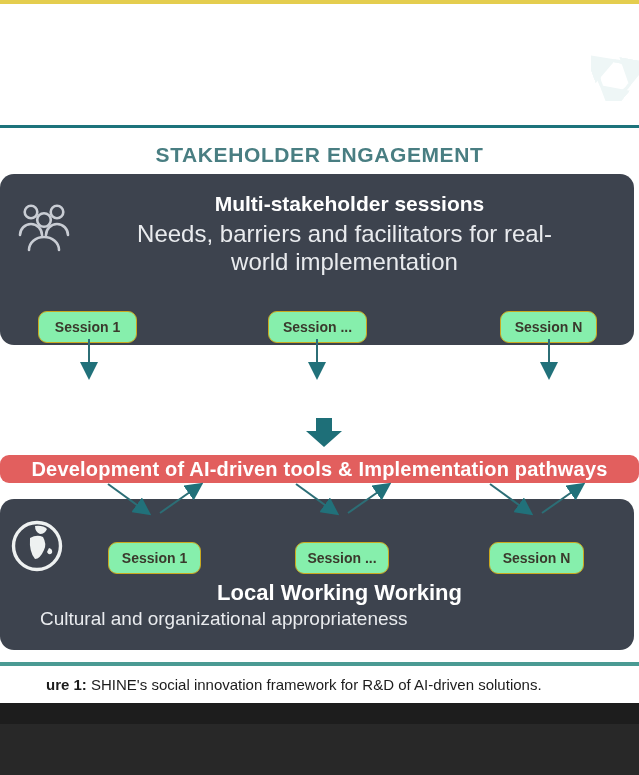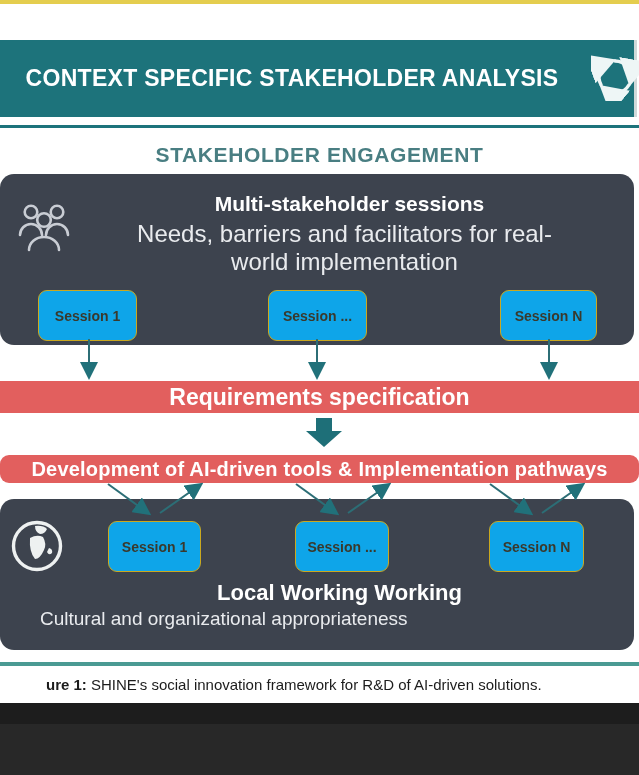--- a/index.html
+++ b/index.html
@@ -26,23 +26,23 @@
   .box1{left:0;top:174px;width:634px;height:171px;}
   .box2{left:0;top:499px;width:634px;height:151px;}
 
   .box-title{color:#ffffff;font-weight:bold;text-align:center;}
   .box1-title{left:60px;right:0;top:192px;font-size:21px;}
   .box1-sub{left:110px;right:60px;top:220px;text-align:center;color:#e9ebee;
     font-size:24px;line-height:28px;}
   .box2-title{left:40px;right:0;top:580px;font-size:22px;}
   .box2-sub{left:40px;right:0;top:608px;text-align:left;color:#e9ebee;font-size:19px;}
 
-  .chip{position:absolute;height:51px;background:#0ea5e9;border:1px solid #caa81f;
+  .chip{position:absolute;height:32px;background:#86efac;border:1px solid #caa81f;
     border-radius:9px;display:flex;align-items:center;justify-content:center;
-    color:#3a392c;font-size:14px;font-weight:bold;box-sizing:border-box;}
+    color:#3a392c;font-size:14px;font-weight:bold;box-sizing:border-box;margin-top:21px;}
   .c1a{left:38px;top:290px;width:99px;}
   .c1b{left:268px;top:290px;width:99px;}
   .c1c{left:500px;top:290px;width:97px;}
   .c2a{left:108px;top:521px;width:93px;}
   .c2b{left:295px;top:521px;width:94px;}
   .c2c{left:489px;top:521px;width:95px;}
 
   .red-banner{left:0;width:639px;background:#e25f5e;display:flex;
     align-items:center;justify-content:center;color:#ffffff;font-weight:bold;}
   .rb1{top:381px;height:32px;font-size:23px;}
@@ -58,23 +58,20 @@
   .bar1{left:0;top:703px;width:639px;height:21px;background:#1d1d1d;}
   .bar2{left:0;top:724px;width:639px;height:51px;background:#282828;}
 </style>
 </head>
 <body>
 
 <div id="stage">
 
   <div class="abs top-line"></div>
 
-  <div class="abs teal-banner">
-    <div class="banner-title">CONTEXT SPECIFIC STAKEHOLDER ANALYSIS</div>
-  </div>
   <svg class="abs cycle-icon" width="48" height="48" viewBox="0 0 48 48">
     <defs>
       <marker id="aw" markerWidth="9" markerHeight="9" refX="6" refY="4.5" orient="auto">
         <path d="M0,0 L8,4.5 L0,9 z" fill="#eef6f6"></path>
       </marker>
     </defs>
     <g fill="none" stroke="#eef6f6" stroke-width="3.4" stroke-linecap="round">
       <path d="M24 8 A16 16 0 0 1 39.8 26.8" marker-end="url(#aw)"></path>
       <path d="M24 8 A16 16 0 0 1 39.8 26.8" marker-end="url(#aw)" transform="rotate(120 24 24)"></path>
       <path d="M24 8 A16 16 0 0 1 39.8 26.8" marker-end="url(#aw)" transform="rotate(240 24 24)"></path>
@@ -96,23 +93,20 @@
       <path d="M11 52 A 15 13 0 0 1 41 52" fill="#3d434e"></path>
     </g>
   </svg>
   <div class="abs box-title box1-title">Multi-stakeholder sessions</div>
   <div class="abs box1-sub">Needs, barriers and facilitators for real-world implementation</div>
 
   <div class="abs chip c1a">Session 1</div>
   <div class="abs chip c1b">Session ...</div>
   <div class="abs chip c1c">Session N</div>
 
-  <div class="abs red-banner rb1">
-    <span>Requirements specification</span>
-  </div>
 
   <div class="abs red-banner rb2">
     <span>Development of AI-driven tools &amp; Implementation pathways</span>
   </div>
 
   <div class="abs dark-box box2"></div>
   <svg class="abs" style="left:9px;top:518px;" width="56" height="56" viewBox="0 0 56 56">
     <circle cx="28" cy="28" r="23.5" fill="none" stroke="#eef1f1" stroke-width="3.4"></circle>
     <path d="M21 20 q7 -4 13 -1 q4 7 1 13 q-4 9 -9 9 q-6 -7 -5 -21 z" fill="#eef1f1"></path>
     <path d="M26 8 q8 -1 12 3 q-2 5 -7 5 q-5 -2 -5 -8 z" fill="#eef1f1"></path>

